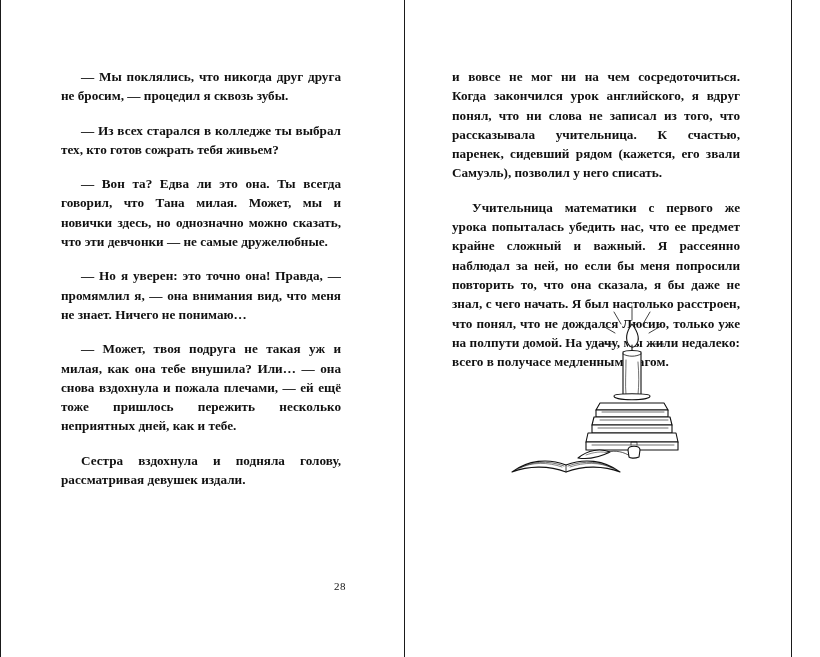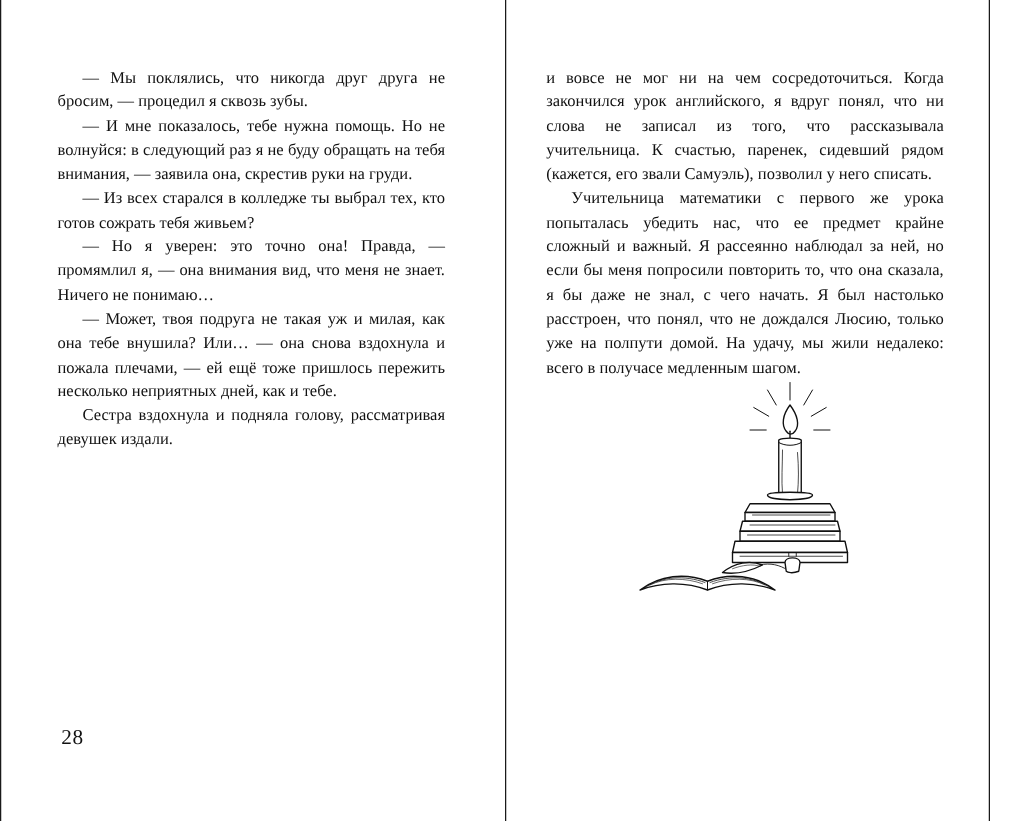--- a/index.html
+++ b/index.html
@@ -62,32 +62,33 @@
     left: 46px;
     top: 52px;
     width: 310px;
   }
   .textblock-right {
     left: 33px;
     top: 52px;
     width: 318px;
   }
   .para {
-    margin: 0;
+    margin: 15px;
     text-indent: 20px;
+    font-weight: bold;
   }
   .para.dash { text-indent: 20px; }
 
   .folio {
     position: absolute;
-    left: 49px;
+    left: 36px;
     top: 580px;
     width: 310px;
-    text-align: left;
-    font-size: 17px;
+    text-align: right;
+    font-size: 11px;
     color: #111;
     letter-spacing: 0.5px;
   }
 
   .illustration {
     position: absolute;
     left: 78px;
     top: 300px;
     width: 240px;
     height: 190px;
@@ -98,22 +99,22 @@
 <body>
 
 <div class="page">
   <div class="spread">
 
     <div class="leaf leaf-left">
       <div class="edge-left"></div>
 
       <div class="textblock textblock-left">
         <p class="para dash">— Мы поклялись, что никогда друг друга не бросим, — процедил я сквозь зубы.</p>
-        <p class="para dash">— И мне показалось, тебе нужна помощь. Но не волнуйся: в следующий раз я не буду обращать на тебя внимания, — заявила она, скрестив руки на груди.</p>
         <p class="para dash">— Из всех старался в колледже ты выбрал тех, кто готов сожрать тебя живьем?</p>
+        <p class="para dash">— Вон та? Едва ли это она. Ты всегда говорил, что Тана милая. Может, мы и новички здесь, но однозначно можно сказать, что эти девчонки — не самые дружелюбные.</p>
         <p class="para dash">— Но я уверен: это точно она! Правда, — промямлил я, — она внимания вид, что меня не знает. Ничего не понимаю…</p>
         <p class="para dash">— Может, твоя подруга не такая уж и милая, как она тебе внушила? Или… — она снова вздохнула и пожала плечами, — ей ещё тоже пришлось пережить несколько неприятных дней, как и тебе.</p>
         <p class="para">Сестра вздохнула и подняла голову, рассматривая девушек издали.</p>
       </div>
 
       <div class="folio">28</div>
     </div>
 
     <div class="gutter"></div>
 

